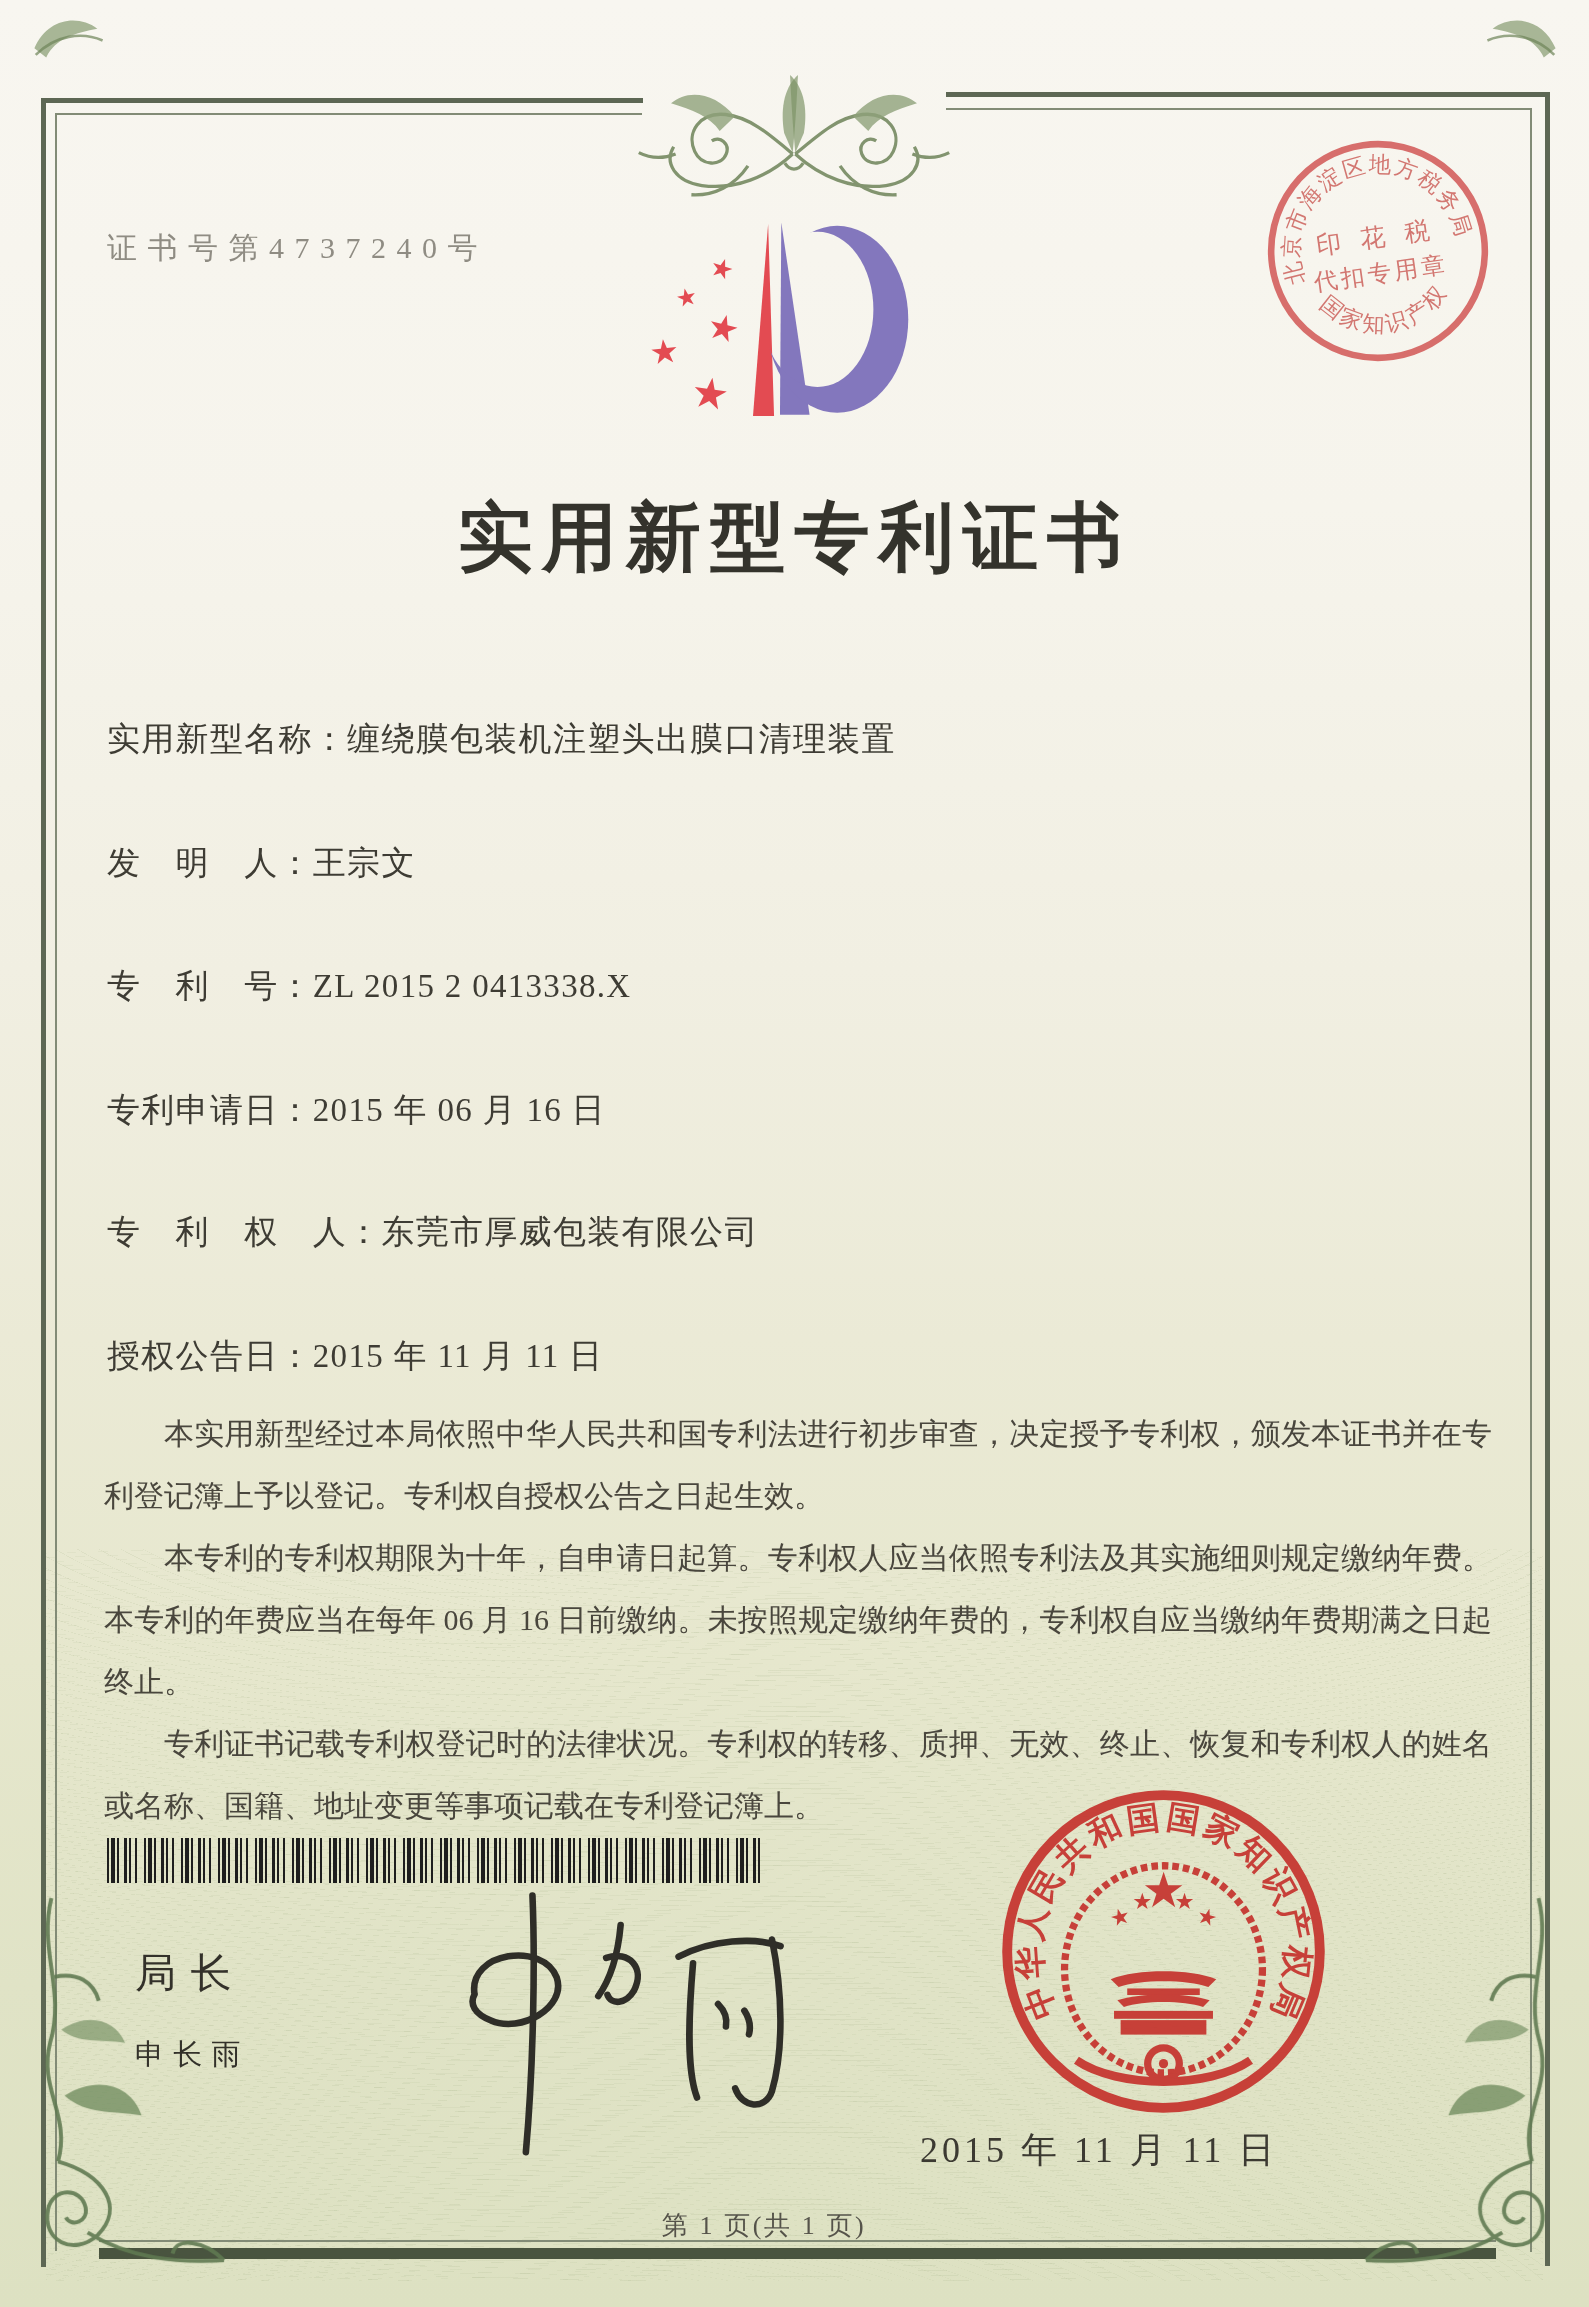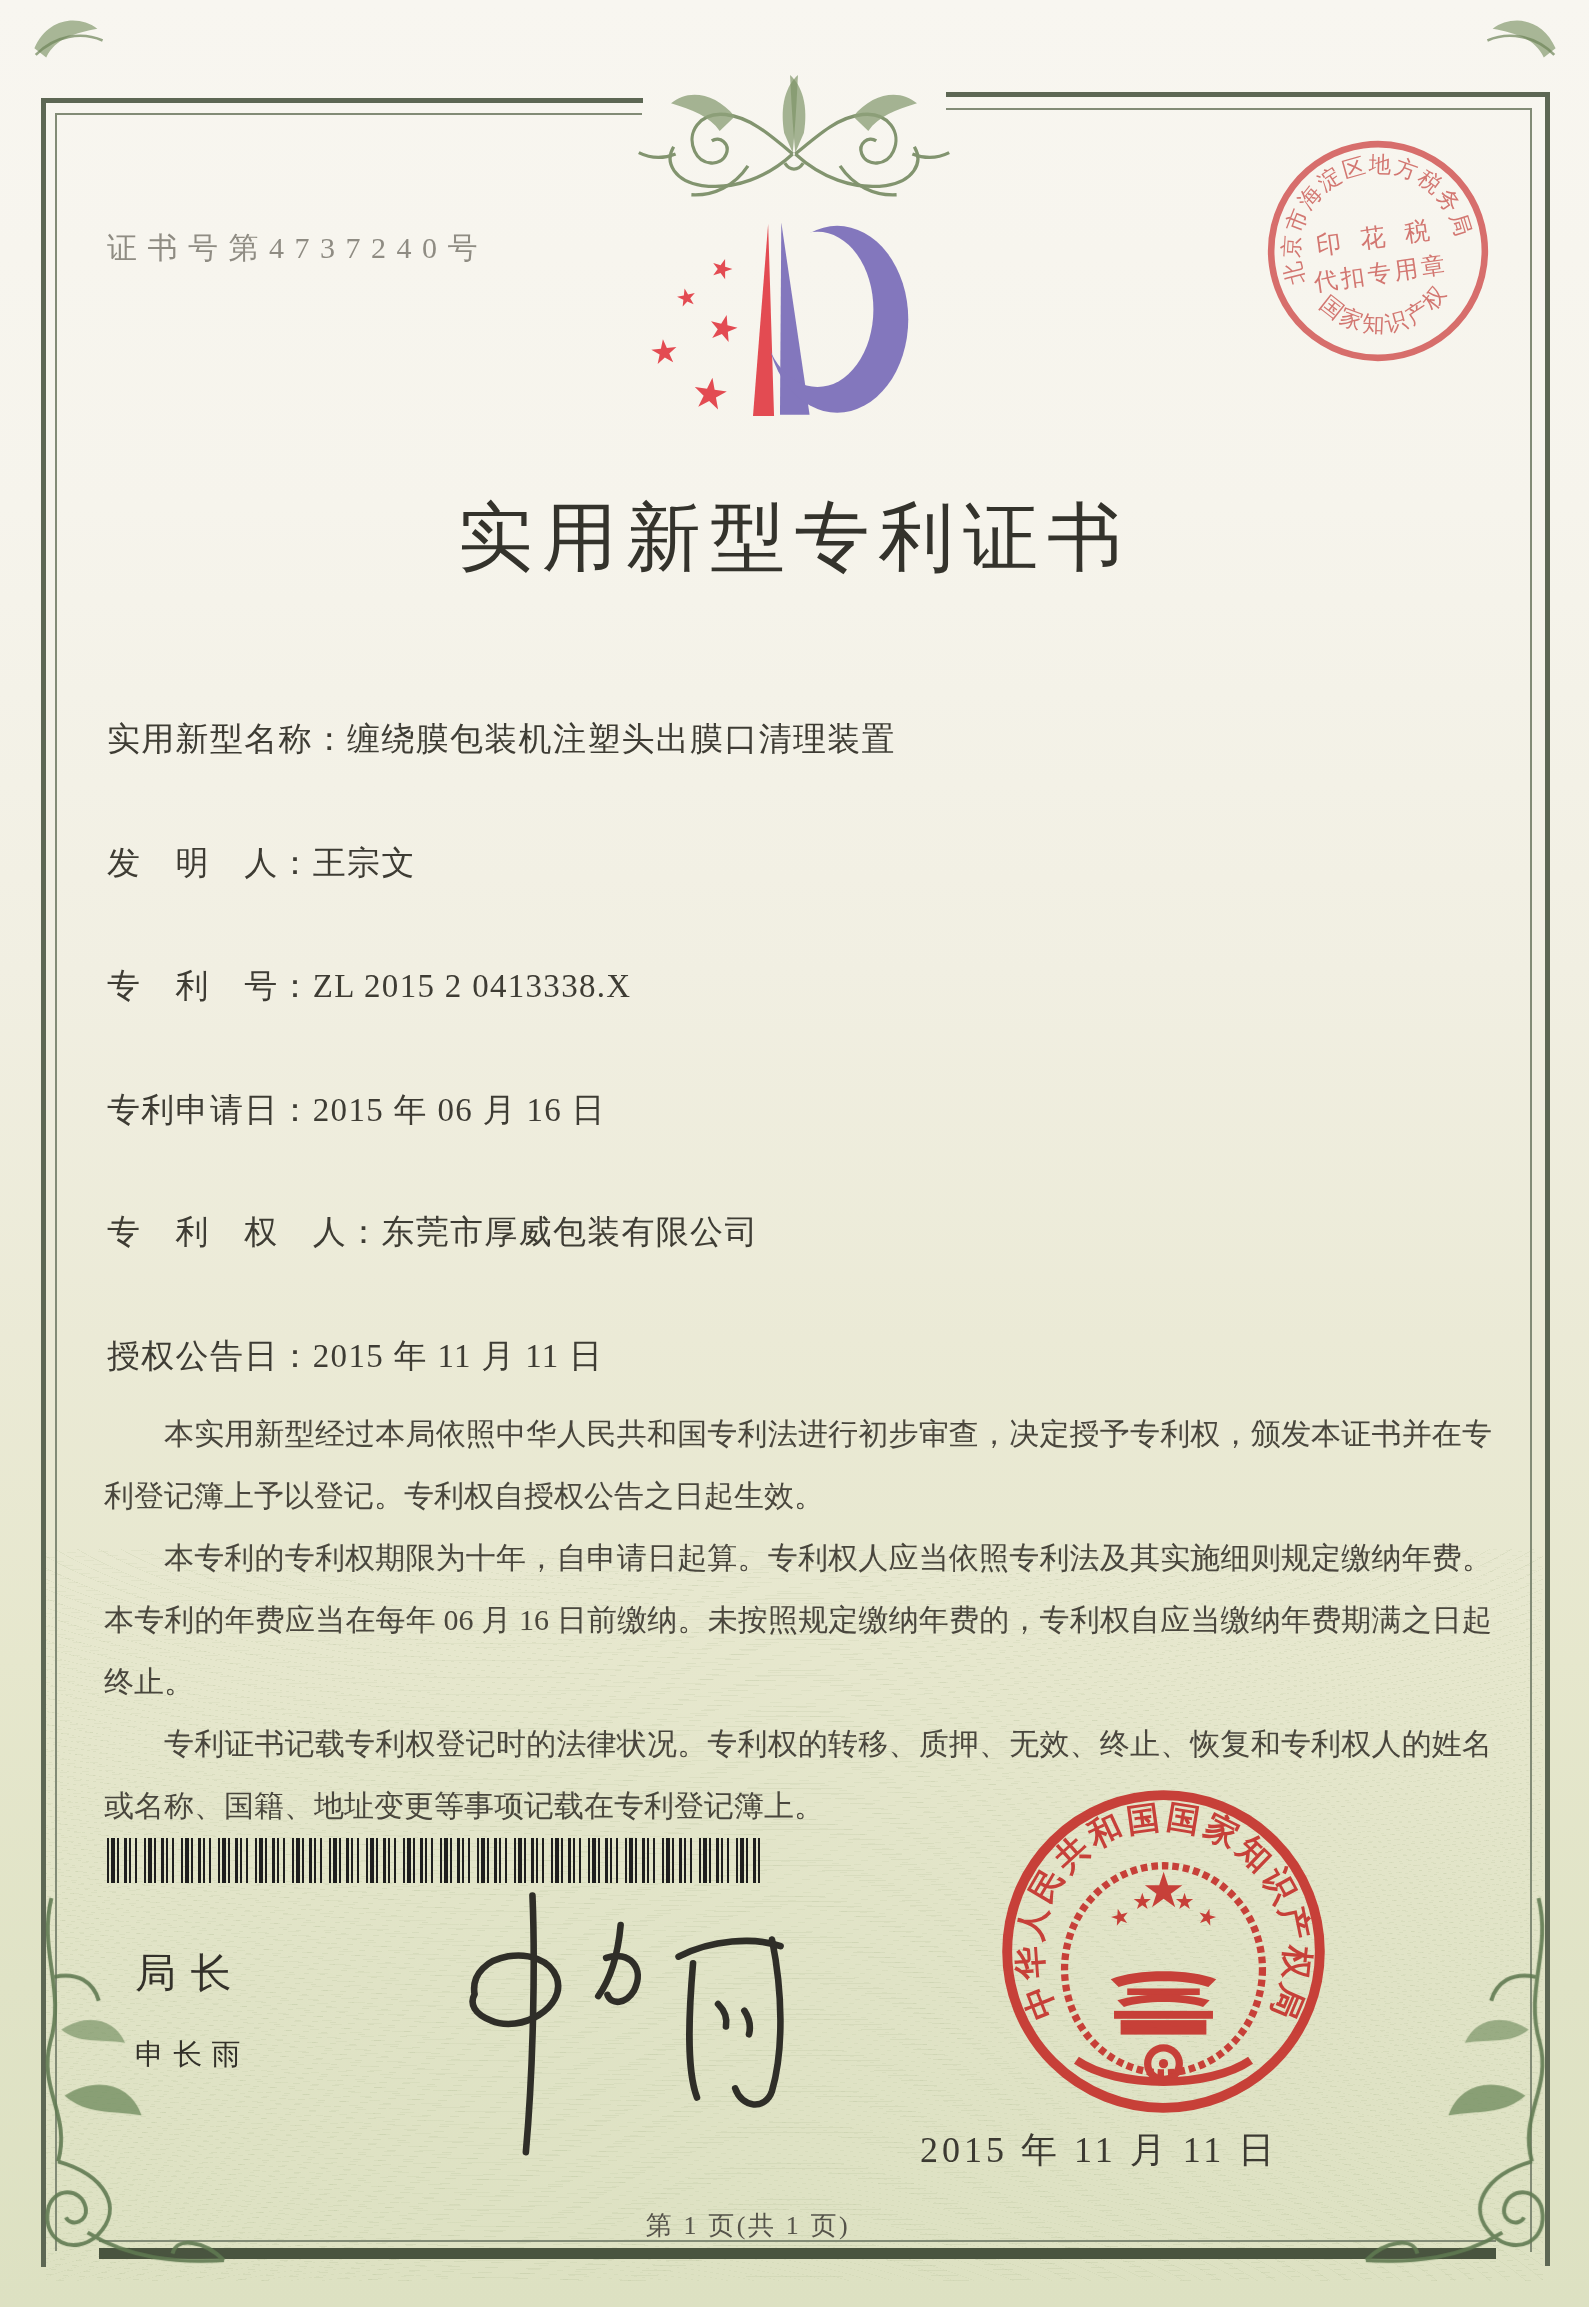--- a/index.html
+++ b/index.html
@@ -16,21 +16,21 @@
     pointer-events:none;
   }
   .line{position:absolute;background:#5d6754;}
   .line.thin{background:#828b76;}
   .cert-number{
     position:absolute;left:107px;top:228px;font-size:30px;color:#8f8c83;
     letter-spacing:10.5px;white-space:nowrap;
   }
   .title{
     position:absolute;left:0;top:488px;width:100%;text-align:center;
-    font-size:75px;font-weight:normal;color:#34332c;letter-spacing:9.2px;white-space:nowrap;
+    font-size:75px;font-weight:bold;color:#34332c;letter-spacing:9.2px;white-space:nowrap;
   }
   .field{
     position:absolute;left:107px;width:1371px;font-size:33px;color:#3e3c34;
     letter-spacing:1.3px;white-space:nowrap;
   }
   .body-text{
     position:absolute;left:104px;top:1403px;width:1388px;
     font-size:30px;line-height:62px;color:#49463d;text-align:justify;
   }
   .body-text p{margin:0;text-indent:2em;}
@@ -41,21 +41,21 @@
       #1e1e1e 4px 8px,rgba(0,0,0,0) 8px 10.5px,
       #1e1e1e 10.5px 12px,rgba(0,0,0,0) 12px 17px,
       #1e1e1e 17px 20.4px,rgba(0,0,0,0) 20.4px 22.4px,
       #1e1e1e 22.4px 24px,rgba(0,0,0,0) 24px 28px,
       #1e1e1e 28px 30px,rgba(0,0,0,0) 30px 37px);
   }
   .director-label{position:absolute;left:135px;top:1946px;font-size:41px;color:#33312a;letter-spacing:14.5px;white-space:nowrap;}
   .director-name{position:absolute;left:135px;top:2035px;font-size:29px;color:#33312a;letter-spacing:9.2px;white-space:nowrap;}
   .seal-date{position:absolute;left:920px;top:2126px;font-size:36px;color:#3c3a32;letter-spacing:4px;white-space:nowrap;}
   .footer-page{
-    position:absolute;left:0;top:2208px;width:1496px;text-align:center;
+    position:absolute;left:16px;top:2208px;width:1496px;text-align:center;
     font-size:26px;color:#55534a;letter-spacing:2.6px;
   }
   svg{position:absolute;overflow:visible;}
   .stamp-svg text{font-family:"Liberation Serif","DejaVu Serif",serif;}
 </style>
 </head>
 <body>
 
 <div class="page">
 

